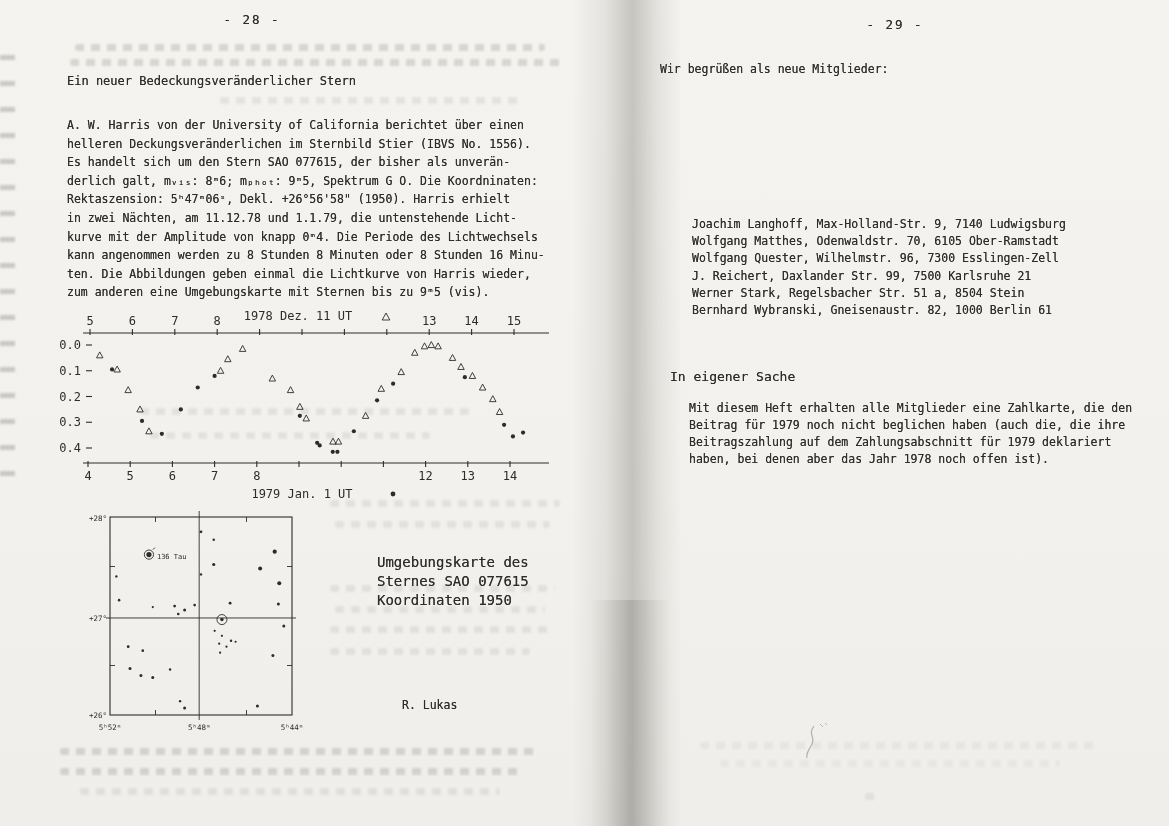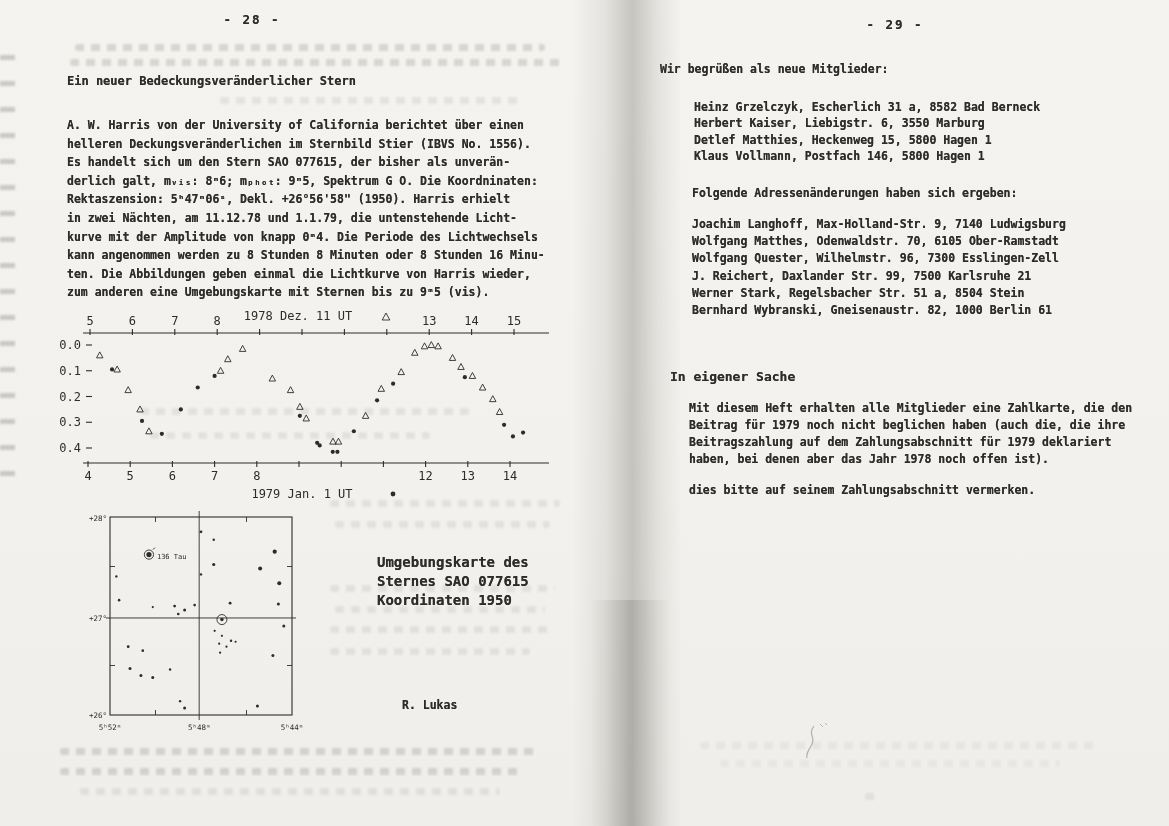--- a/index.html
+++ b/index.html
@@ -2,21 +2,21 @@
 <html><head>
 <meta charset="utf-8">
 <style>
   html,body{margin:0;padding:0;background:#dddcd8;}
   #stage{
     position:relative;width:1169px;height:826px;overflow:hidden;
     background:linear-gradient(180deg,#f4f3ef 0%,#f2f1ed 60%,#efeeea 100%);
     font-family:"DejaVu Sans Mono","DejaVu Sans",monospace;
     color:#2e2c29;
   }
-  .tw{position:absolute;white-space:pre;color:#2e2c29;font-weight:bold;}
+  .tw{position:absolute;white-space:pre;color:#2e2c29;}
   .tw .tline{white-space:pre;}
   .scan{text-shadow:0 0 .4px rgba(46,44,41,.75);}
   .center{text-align:center;}
   
   svg{position:absolute;overflow:visible;}
   svg text{font-family:"DejaVu Sans Mono","DejaVu Sans",monospace;fill:#2e2c29;}
   .ax{stroke:#2e2c29;stroke-width:1.1;fill:none;}
   .axthin{stroke:#2e2c29;stroke-width:0.9;fill:none;}
   
   #gutter{
@@ -215,31 +215,29 @@
     </svg>
 
   <div class="tw scan center" style="left:377px;top:553px;width:130px;font-size:14px;line-height:19px;"><div class="tline">Umgebungskarte des</div><div class="tline">Sternes SAO 077615</div><div class="tline">Koordinaten 1950</div></div>
 
   <div class="tw scan" style="left:402px;top:698px;font-size:11.5px;">R. Lukas</div>
 
   <div class="tw scan center" style="left:835px;top:17px;width:120px;font-size:12.5px;letter-spacing:2px;">- 29 -</div>
 
   <div class="tw scan" style="left:660px;top:62px;font-size:11.5px;">Wir begrüßen als neue Mitglieder:</div>
 
-  <div class="tw scan" style="left:694px;top:99px;font-size:11.5px;line-height:16.4px;"><div class="tline">Heinz Grzelczyk, Escherlich 31 a, 8582 Bad Berneck</div><div class="tline">Herbert Kaiser, Liebigstr. 6, 3550 Marburg</div><div class="tline">Detlef Matthies, Heckenweg 15, 5800 Hagen 1</div><div class="tline">Klaus Vollmann, Postfach 146, 5800 Hagen 1</div></div>
-
-  <div class="tw scan" style="left:692px;top:186px;font-size:11.5px;">Folgende Adressenänderungen haben sich ergeben:</div>
+
 
   <div class="tw scan" style="left:692px;top:216px;font-size:11.5px;line-height:17.2px;"><div class="tline">Joachim Langhoff, Max-Holland-Str. 9, 7140 Ludwigsburg</div><div class="tline">Wolfgang Matthes, Odenwaldstr. 70, 6105 Ober-Ramstadt</div><div class="tline">Wolfgang Quester, Wilhelmstr. 96, 7300 Esslingen-Zell</div><div class="tline">J. Reichert, Daxlander Str. 99, 7500 Karlsruhe 21</div><div class="tline">Werner Stark, Regelsbacher Str. 51 a, 8504 Stein</div><div class="tline">Bernhard Wybranski, Gneisenaustr. 82, 1000 Berlin 61</div></div>
 
   <div class="tw scan" style="left:670px;top:369px;font-size:13px;">In eigener Sache</div>
 
   <div class="tw scan" style="left:689px;top:400px;font-size:11.5px;line-height:17px;"><div class="tline">Mit diesem Heft erhalten alle Mitglieder eine Zahlkarte, die den</div><div class="tline">Beitrag für 1979 noch nicht beglichen haben (auch die, die ihre</div><div class="tline">Beitragszahlung auf dem Zahlungsabschnitt für 1979 deklariert</div><div class="tline">haben, bei denen aber das Jahr 1978 noch offen ist).</div></div>
 
-  <div class="tw scan" style="left:689px;top:482px;font-size:11.5px;line-height:17.2px;"><div class="tline">dies bitte auf seinem Zahlungsabschnitt vermerken.</div></div>
+  <div class="tw scan" style="left:689px;top:482px;font-size:11.5px;line-height:17.2px;"></div>
 
   <div id="gutter"></div>
   <div id="gutter-low"></div>
   <div id="edge-marks"></div>
 
   <div class="smudge" style="left:75px;top:44px;width:470px;"></div>
   <div class="smudge" style="left:70px;top:59px;width:490px;"></div>
   <div class="smudge faint" style="left:220px;top:97px;width:300px;"></div>
   <div class="smudge faint" style="left:140px;top:408px;width:330px;"></div>
   <div class="smudge faint" style="left:150px;top:432px;width:280px;"></div>

